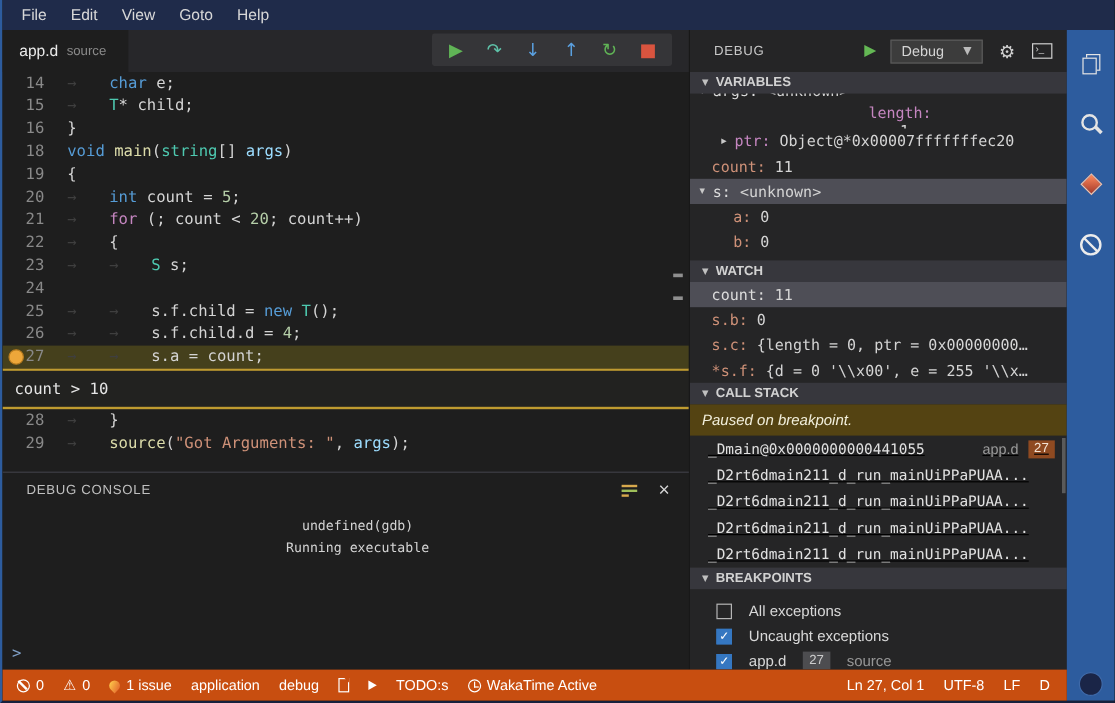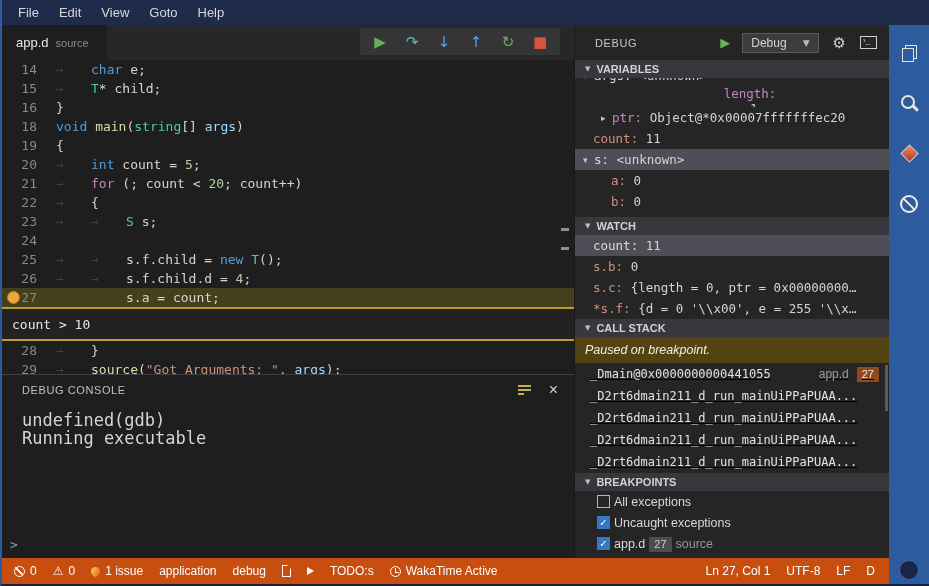--- a/index.html
+++ b/index.html
@@ -53,29 +53,29 @@
   .code-line.current{background:#45401c;}
   .gutter{flex:none;width:50px;text-align:right;padding-right:15px;color:#898989;}
   .bp-dot{position:absolute;left:5px;top:3px;width:13px;height:13px;border-radius:50%;background:#eda73a;border:1px solid #b87d20;}
   .lc{padding-left:4px;}
   .tab-ind{display:inline-block;width:35px;color:#3f3f3f;}
   .tok-kw{color:#569cd6;} .tok-ct{color:#c586c0;} .tok-ty{color:#4ec9b0;} .tok-fn{color:#dcdcaa;}
   .tok-str{color:#ce9178;} .tok-num{color:#b5cea8;} .tok-vr{color:#9cdcfe;} .tok-pl{color:#d4d4d4;}
   .cond-widget{height:34px;border-top:2px solid #bf9b30;border-bottom:2px solid #bf9b30;background:#222220;display:flex;align-items:center;padding-left:10px;color:#e6e6e6;}
   .ruler-mark{position:absolute;right:5px;width:8px;height:3px;background:#8f8f8f;}
   
-  .console{height:184px;flex:none;border-top:1px solid #3f3f46;background:#1e1e1e;position:relative;}
+  .console{height:165px;flex:none;border-top:1px solid #3f3f46;background:#1e1e1e;position:relative;text-align:center;}
   .console-header{height:30px;display:flex;align-items:center;padding:0 16px 0 20px;}
   .console-title{font-size:11px;color:#c0c0c0;letter-spacing:.6px;}
   .console-actions{margin-left:auto;display:flex;align-items:center;gap:18px;}
   .filter-icon{position:relative;width:13px;height:10px;}
   .filter-icon::before{content:'';position:absolute;top:0;left:0;width:13px;height:2px;background:#d7a94d;box-shadow:0 4px 0 0 #9fbf5a;}
   .filter-icon::after{content:'';position:absolute;top:8px;left:0;width:6px;height:2px;background:#d7a94d;}
   .close-icon{color:#d6d6d6;font-size:16px;line-height:14px;}
-  .console-body{padding:6px 0 0 20px;font-family:"DejaVu Sans Mono",monospace;font-size:17px;line-height:18px;color:#d4d4d4;}
+  .console-body{padding:6px 0 0 20px;font-family:"DejaVu Sans Mono",monospace;font-size:11px;line-height:18px;color:#d4d4d4;}
   .console-prompt{position:absolute;left:8px;bottom:6px;color:#7f9fc6;font-family:"DejaVu Sans Mono",monospace;font-size:13px;}
   
   .sidebar{width:314px;flex:none;background:#252526;display:flex;flex-direction:column;overflow:hidden;position:relative;}
   .dbg-header{height:35px;flex:none;display:flex;align-items:center;padding:0 12px 0 20px;}
   .dbg-title{font-size:11px;color:#c8c8c8;letter-spacing:.6px;}
   .dbg-spacer{flex:1;}
   .dbg-run{color:#64b854;font-size:13px;font-family:"DejaVu Sans",sans-serif;}
   .dbg-select{margin-left:12px;background:#3c3c3c;border:1px solid #5a5a5a;color:#d4d4d4;font-size:12px;padding:2px 8px;display:flex;align-items:center;gap:16px;}
   .caret{font-size:9px;color:#bbb;font-family:"DejaVu Sans",sans-serif;}
   .gear{margin-left:14px;color:#d0d0d0;font-size:15px;font-family:"DejaVu Sans",sans-serif;}
@@ -90,21 +90,21 @@
   .arrow{width:11px;flex:none;font-size:9px;color:#c8c8c8;font-family:"DejaVu Sans",sans-serif;}
   .n-purple{color:#c586c0;} .n-orange{color:#ce9178;} .n-white{color:#dcdcdc;}
   .vval{color:#d4d4d4;}
   .paused-bar{height:26px;flex:none;background:#544312;color:#f2efdc;font-size:12.5px;display:flex;align-items:center;padding-left:10px;font-style:italic;}
   .stack-list{height:110px;flex:none;overflow:hidden;position:relative;text-decoration:underline;}
   .frame{height:22px;display:flex;align-items:center;padding:0 10px 0 15px;font-family:"DejaVu Sans Mono",monospace;font-size:12px;color:#e2e2e2;white-space:pre;overflow:hidden;}
   .frame-file{margin-left:auto;color:#9a9a9a;font-family:"Liberation Sans",sans-serif;padding-right:8px;}
   .line-badge{background:#8f4a21;color:#f3e3d5;font-size:11px;padding:0 5px;height:15px;line-height:15px;font-family:"Liberation Sans",sans-serif;}
   .stack-scroll{position:absolute;right:1px;top:2px;width:3px;height:46px;background:rgba(190,190,190,.35);}
   .bp-list{flex:1;overflow:hidden;padding-top:4px;}
-  .bp-row{height:21px;display:flex;align-items:flex-start;gap:4px;padding-left:22px;color:#d8d8d8;font-size:12.5px;white-space:nowrap;}
+  .bp-row{height:21px;display:flex;align-items:flex-end;gap:14px;padding-left:22px;color:#d8d8d8;font-size:12.5px;white-space:nowrap;}
   .checkbox{width:13px;height:13px;flex:none;border:1px solid #b5b5b5;background:transparent;font-size:10px;line-height:12px;text-align:center;color:#fff;font-family:"DejaVu Sans",sans-serif;}
   .checkbox.checked{background:#3577c1;border-color:#3577c1;}
   .bp-line-badge{background:#4d4d50;color:#cccccc;font-size:11px;padding:0 5px;height:15px;line-height:15px;}
   .bp-hint{color:#969696;}
 </style>
 </head>
 <body>
 
 <div class="window">
 

